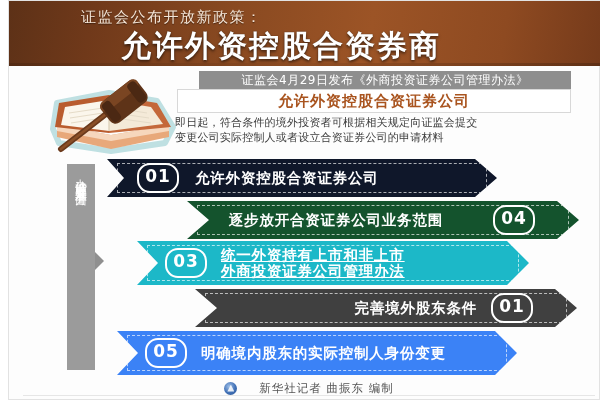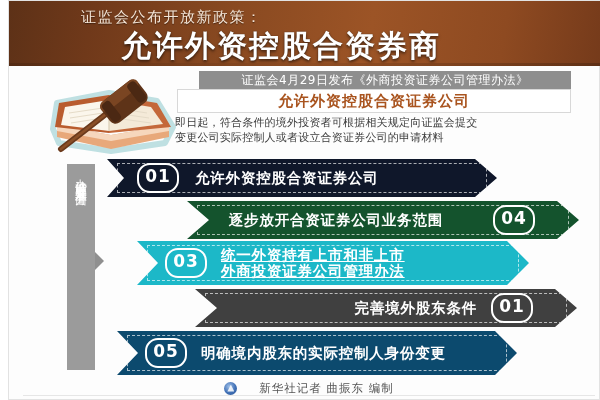--- a/index.html
+++ b/index.html
@@ -108,21 +108,21 @@
       padding-left:28px;box-sizing:border-box;}
   .b3 .btxt{margin-left:14px;text-decoration:underline;}
 
   
   .b4{left:186px;top:288px;width:382px;height:38px;background:#404040;
       clip-path:polygon(0 0, 360px 0, 382px 19px, 360px 38px, 0 38px, 22px 19px);
       padding-right:44px;box-sizing:border-box;justify-content:flex-end;}
   .b4 .btxt{margin-right:14px;}
 
   
-  .b5{left:108px;top:330px;width:400px;height:44px;background:#0c4a6e;
+  .b5{left:108px;top:330px;width:400px;height:44px;background:#3b82f6;
       clip-path:polygon(0 0, 378px 0, 400px 22px, 378px 44px, 0 44px, 21px 22px);
       padding-left:28px;box-sizing:border-box;}
   .b5 .btxt{margin-left:14px;}
 
   .b1{z-index:7}.b2{z-index:6}.b3{z-index:5}.b4{z-index:4}.b5{z-index:3}
 
   
   .footer{
     position:absolute;left:0;top:377px;width:600px;height:20px;
     display:flex;align-items:center;justify-content:center;gap:22px;

